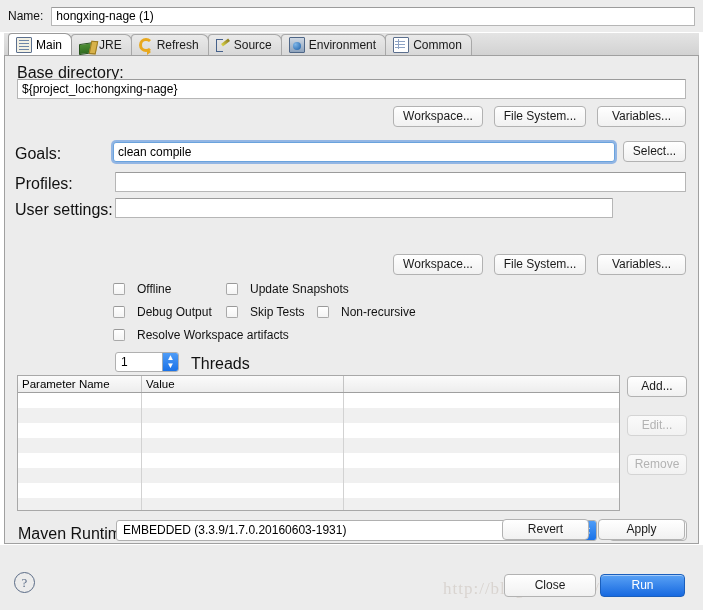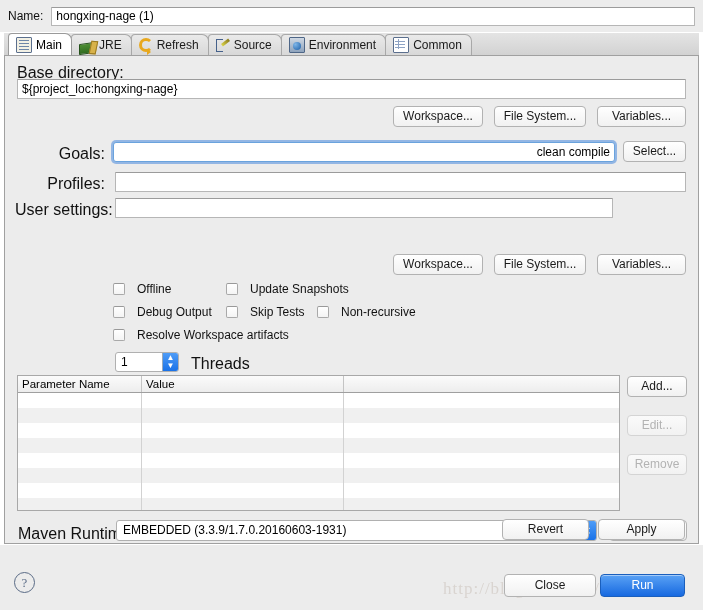--- a/index.html
+++ b/index.html
@@ -208,42 +208,40 @@
     box-sizing: border-box;
   }
 
   .lbl {
     position: absolute;
     font-size: 16px;
     color: #111;
     white-space: nowrap;
   }
   .lbl-r {
-    text-align: right;
   }
 
   .txt {
     position: absolute;
     border: 1px solid #b6b6b6;
     border-top-color: #9b9b9b;
     background: #ffffff;
     font-family: "Liberation Sans", sans-serif;
     font-size: 12px;
     color: #000;
     padding: 0 4px;
     box-sizing: border-box;
     border-radius: 1px;
     outline: none;
     height: 20px;
   }
   .txt.focused {
     border: 1px solid #6aa3dd;
     box-shadow: 0 0 0 2px rgba(110,160,225,0.70);
     border-radius: 3px;
-    text-align: right;
   }
 
   .btn {
     position: absolute;
     height: 21px;
     background: linear-gradient(#ffffff, #f1f1f1);
     border: 1px solid #b2b2b2;
     border-radius: 4px;
     font-family: "Liberation Sans", sans-serif;
     font-size: 12px;

